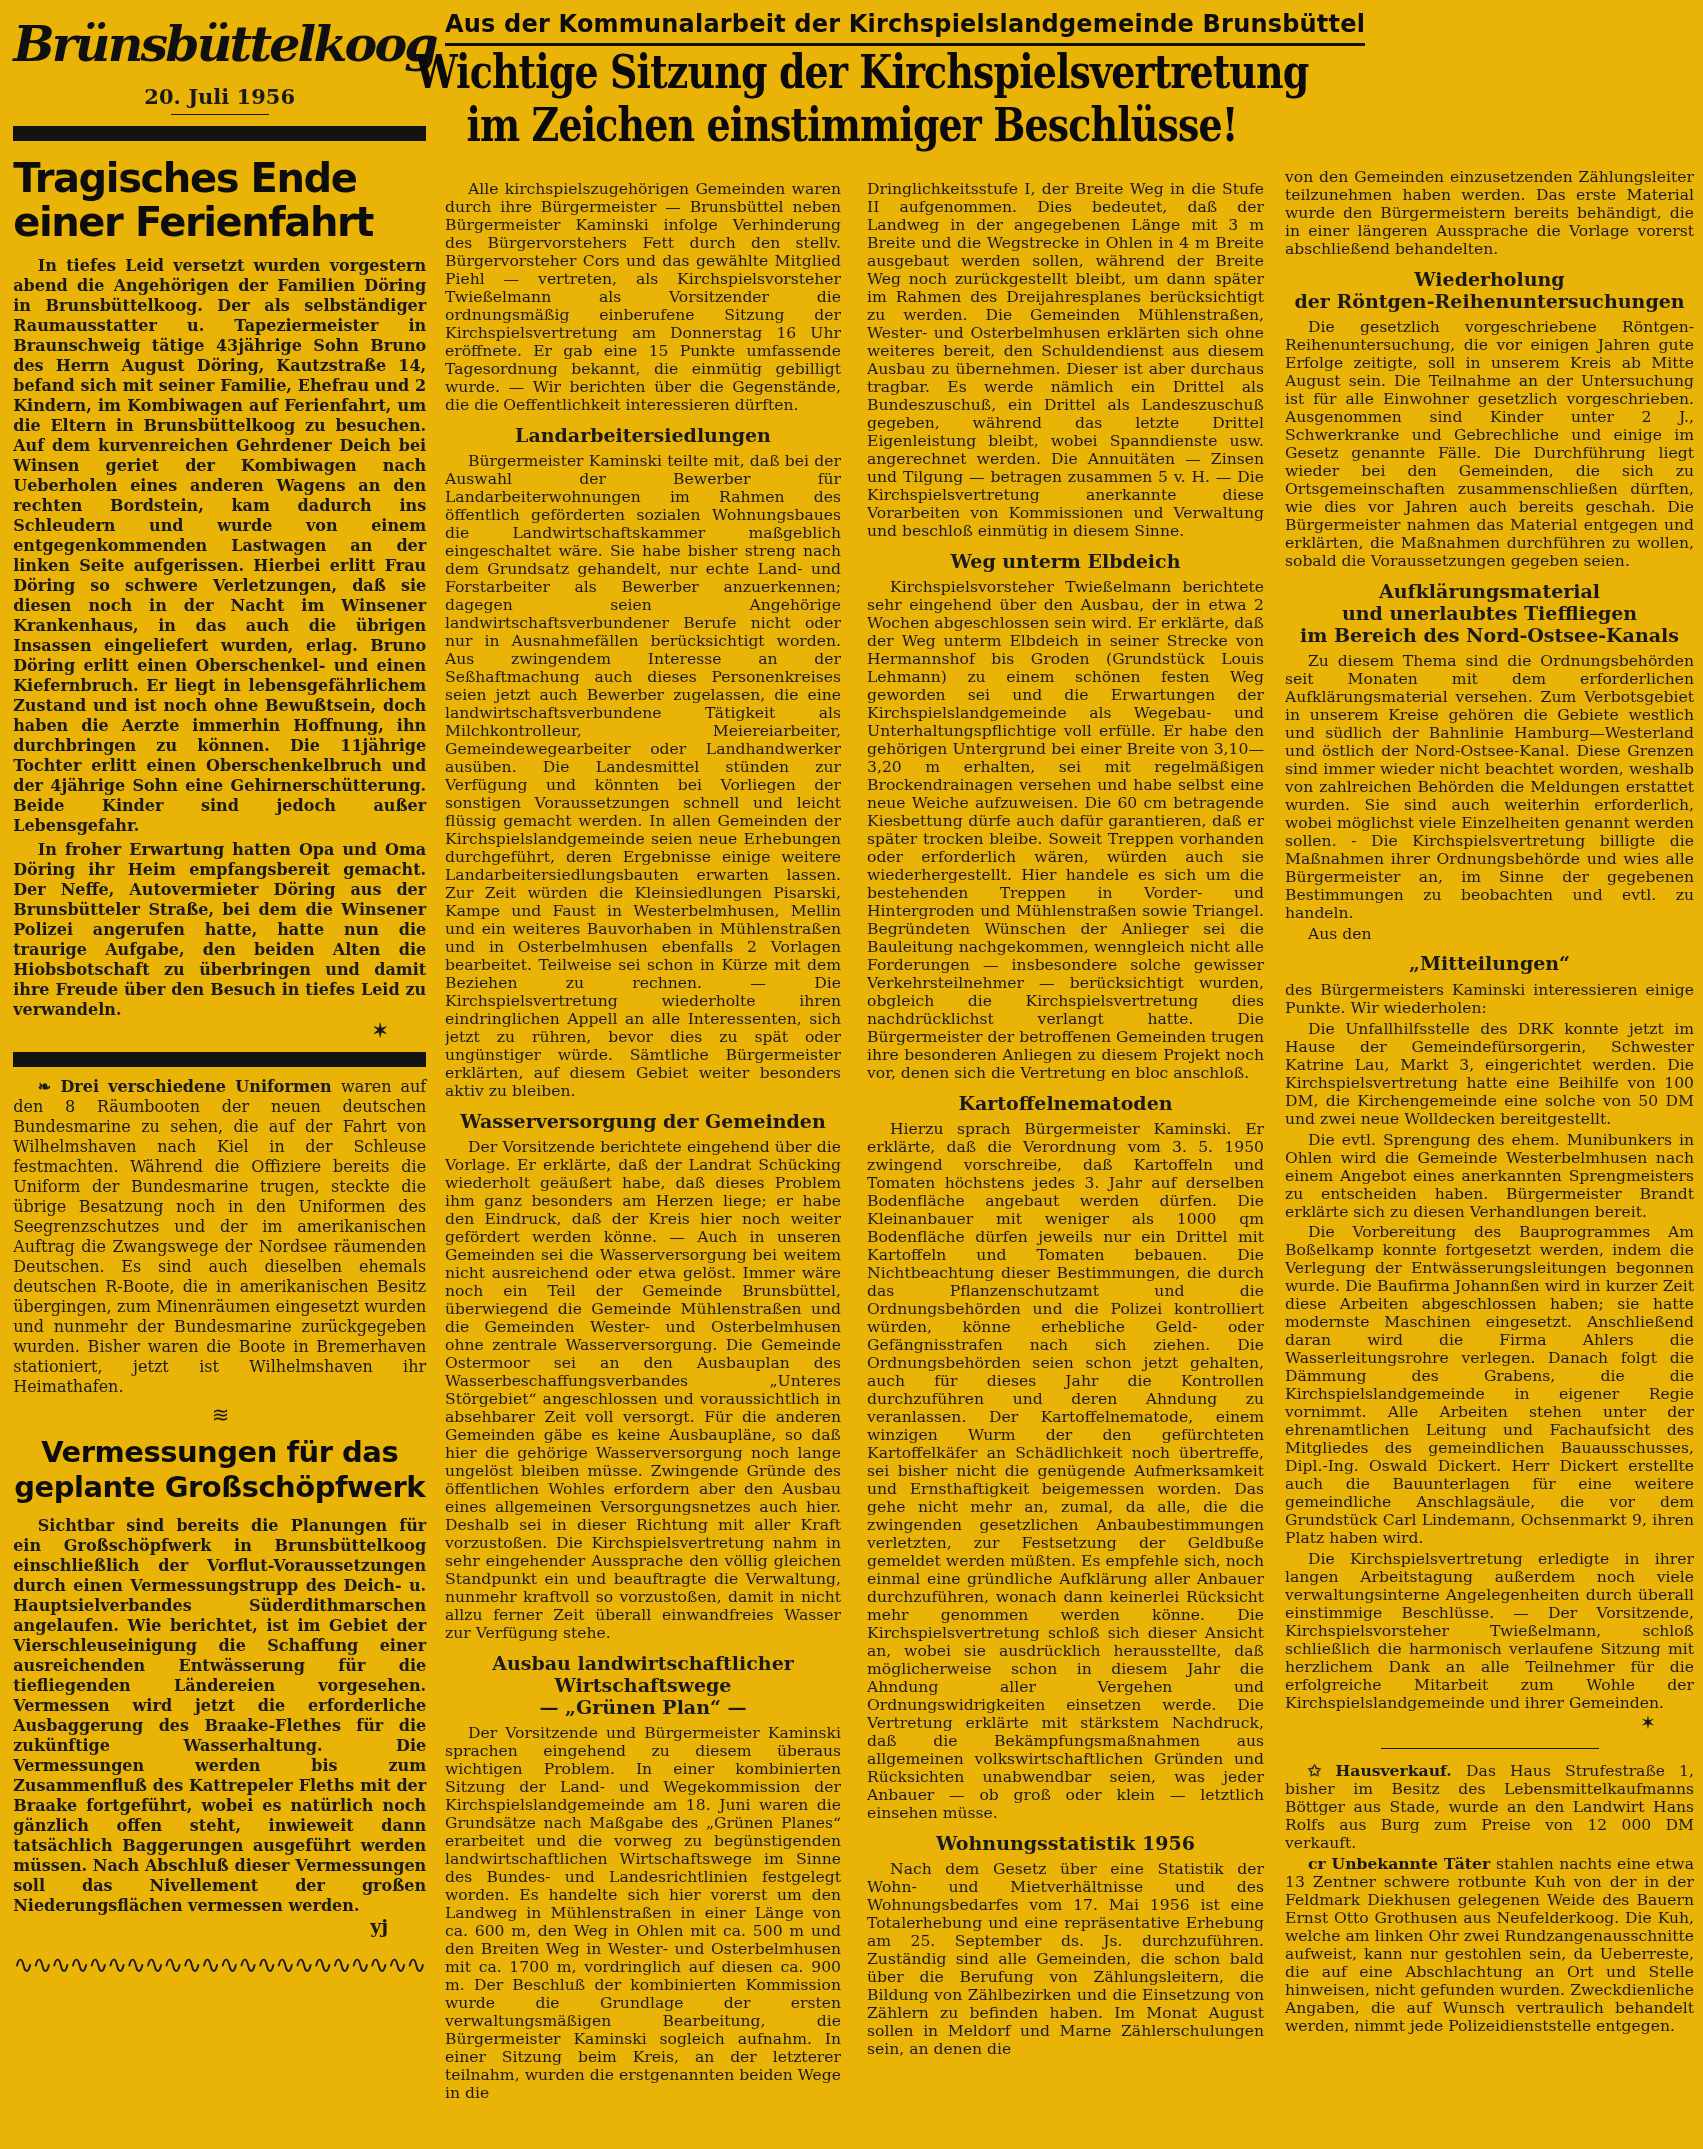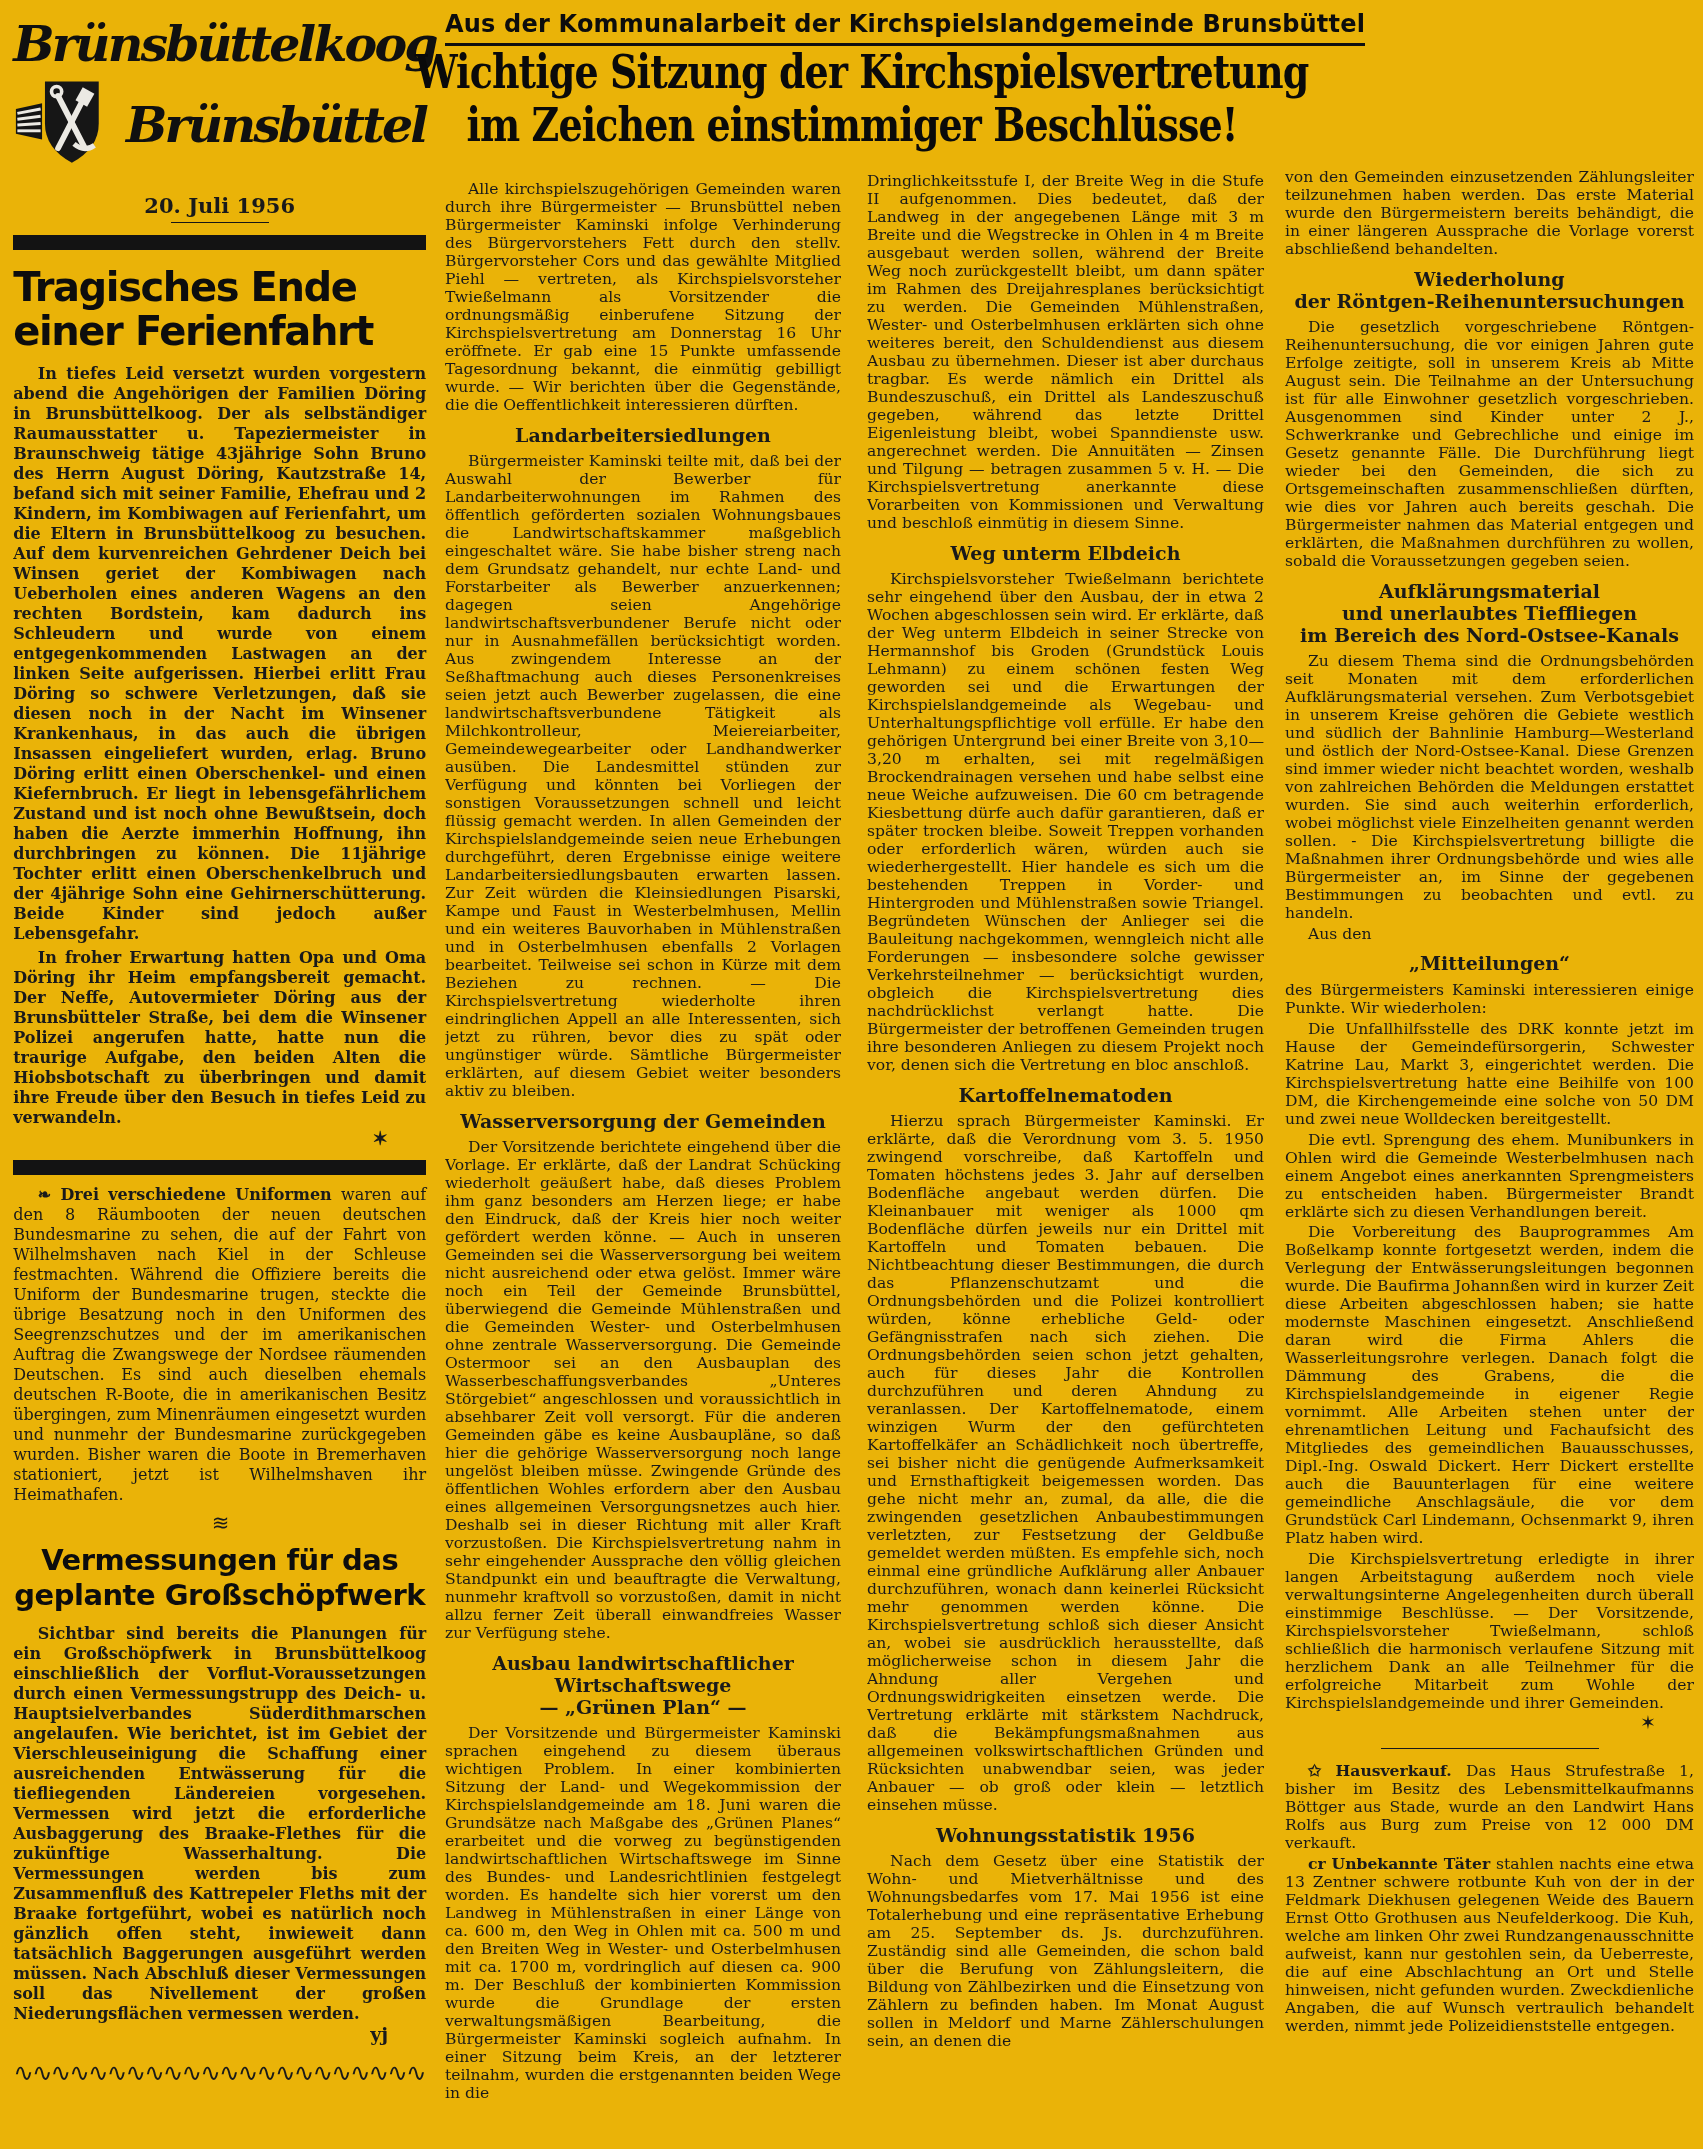--- a/index.html
+++ b/index.html
@@ -39,51 +39,31 @@
   #kicker span{display:inline-block;font-family:"DejaVu Sans",sans-serif;font-weight:bold;
                font-size:24px;letter-spacing:0.2px;border-bottom:3.8px solid #101010;
                padding-bottom:5.7px;color:#0d0d0d;white-space:nowrap;}
   #headline{position:absolute;left:415px;top:45px;width:874px;text-align:center;
             font-family:"DejaVu Serif",serif;font-weight:bold;color:#0a0a0a;}
   #headline .hl-line{font-size:38px;line-height:53px;letter-spacing:-0.9px;
                      transform:scaleY(1.22);transform-origin:center;white-space:nowrap;}
   
   .news-col{position:absolute;overflow:hidden;}
   #col2{left:445px;top:180px;width:396px;height:1967px;}
-  #col3{left:867px;top:172px;width:397px;height:1967px;}
+  #col3{left:867px;top:180px;width:397px;height:1967px;}
   #col4{left:1285px;top:168px;width:409px;height:1978px;}
 </style>
 </head>
 <body>
 
 <div id="page">
 
   <div id="col1">
     <div>
       <div class="mast-line1">Brünsbüttelkoog</div>
-      <div class="mast-row">
-        <svg width="121" height="112" viewBox="0 0 150 132">
-          <path d="M4 44 L40 36 L40 86 L4 78 Z" fill="#141414"></path>
-          <g stroke="#ebe9e3" stroke-width="4">
-            <line x1="6" y1="50" x2="38" y2="44"></line>
-            <line x1="6" y1="58" x2="38" y2="54"></line>
-            <line x1="6" y1="66" x2="38" y2="64"></line>
-            <line x1="6" y1="74" x2="38" y2="74"></line>
-          </g>
-          <path d="M44 6 h74 v58 q0 34 -37 54 q-37 -20 -37 -54 Z" fill="#161616"></path>
-          <g stroke="#ebe9e3" stroke-width="8" fill="none" stroke-linecap="round">
-            <line x1="62" y1="98" x2="100" y2="24"></line>
-            <line x1="98" y1="96" x2="62" y2="26"></line>
-          </g>
-          <path d="M96 14 l16 9 -10 18 -16 -9 Z" fill="#ebe9e3"></path>
-          <circle cx="60" cy="20" r="7" stroke="#ebe9e3" stroke-width="5" fill="none"></circle>
-          <path d="M84 92 q14 12 28 2" stroke="#ebe9e3" stroke-width="7" fill="none"></path>
-        </svg>
-        <div class="mast-line2">Brünsbüttel</div>
-      </div>
       <div class="mast-date">20. Juli 1956</div>
       <div class="date-underline"></div>
     </div>
     <div>
         <div class="black-bar"></div>
         <h3 class="sec-heading xl">
           <div class="heading-line">Tragisches Ende</div>
           <div class="heading-line">einer Ferienfahrt</div>
         </h3>
         <p class="para bold">In tiefes Leid versetzt wurden vorgestern abend die Angehörigen der Familien Döring in Brunsbüttelkoog. Der als selbständiger Raumausstatter u. Tapeziermeister in Braunschweig tätige 43jährige Sohn Bruno des Herrn August Döring, Kautzstraße 14, befand sich mit seiner Familie, Ehefrau und 2 Kindern, im Kombiwagen auf Ferienfahrt, um die Eltern in Brunsbüttelkoog zu besuchen. Auf dem kurvenreichen Gehrdener Deich bei Winsen geriet der Kombiwagen nach Ueberholen eines anderen Wagens an den rechten Bordstein, kam dadurch ins Schleudern und wurde von einem entgegenkommenden Lastwagen an der linken Seite aufgerissen. Hierbei erlitt Frau Döring so schwere Verletzungen, daß sie diesen noch in der Nacht im Winsener Krankenhaus, in das auch die übrigen Insassen eingeliefert wurden, erlag. Bruno Döring erlitt einen Oberschenkel- und einen Kiefernbruch. Er liegt in lebensgefährlichem Zustand und ist noch ohne Bewußtsein, doch haben die Aerzte immerhin Hoffnung, ihn durchbringen zu können. Die 11jährige Tochter erlitt einen Oberschenkelbruch und der 4jährige Sohn eine Gehirnerschütterung. Beide Kinder sind jedoch außer Lebensgefahr.</p>

